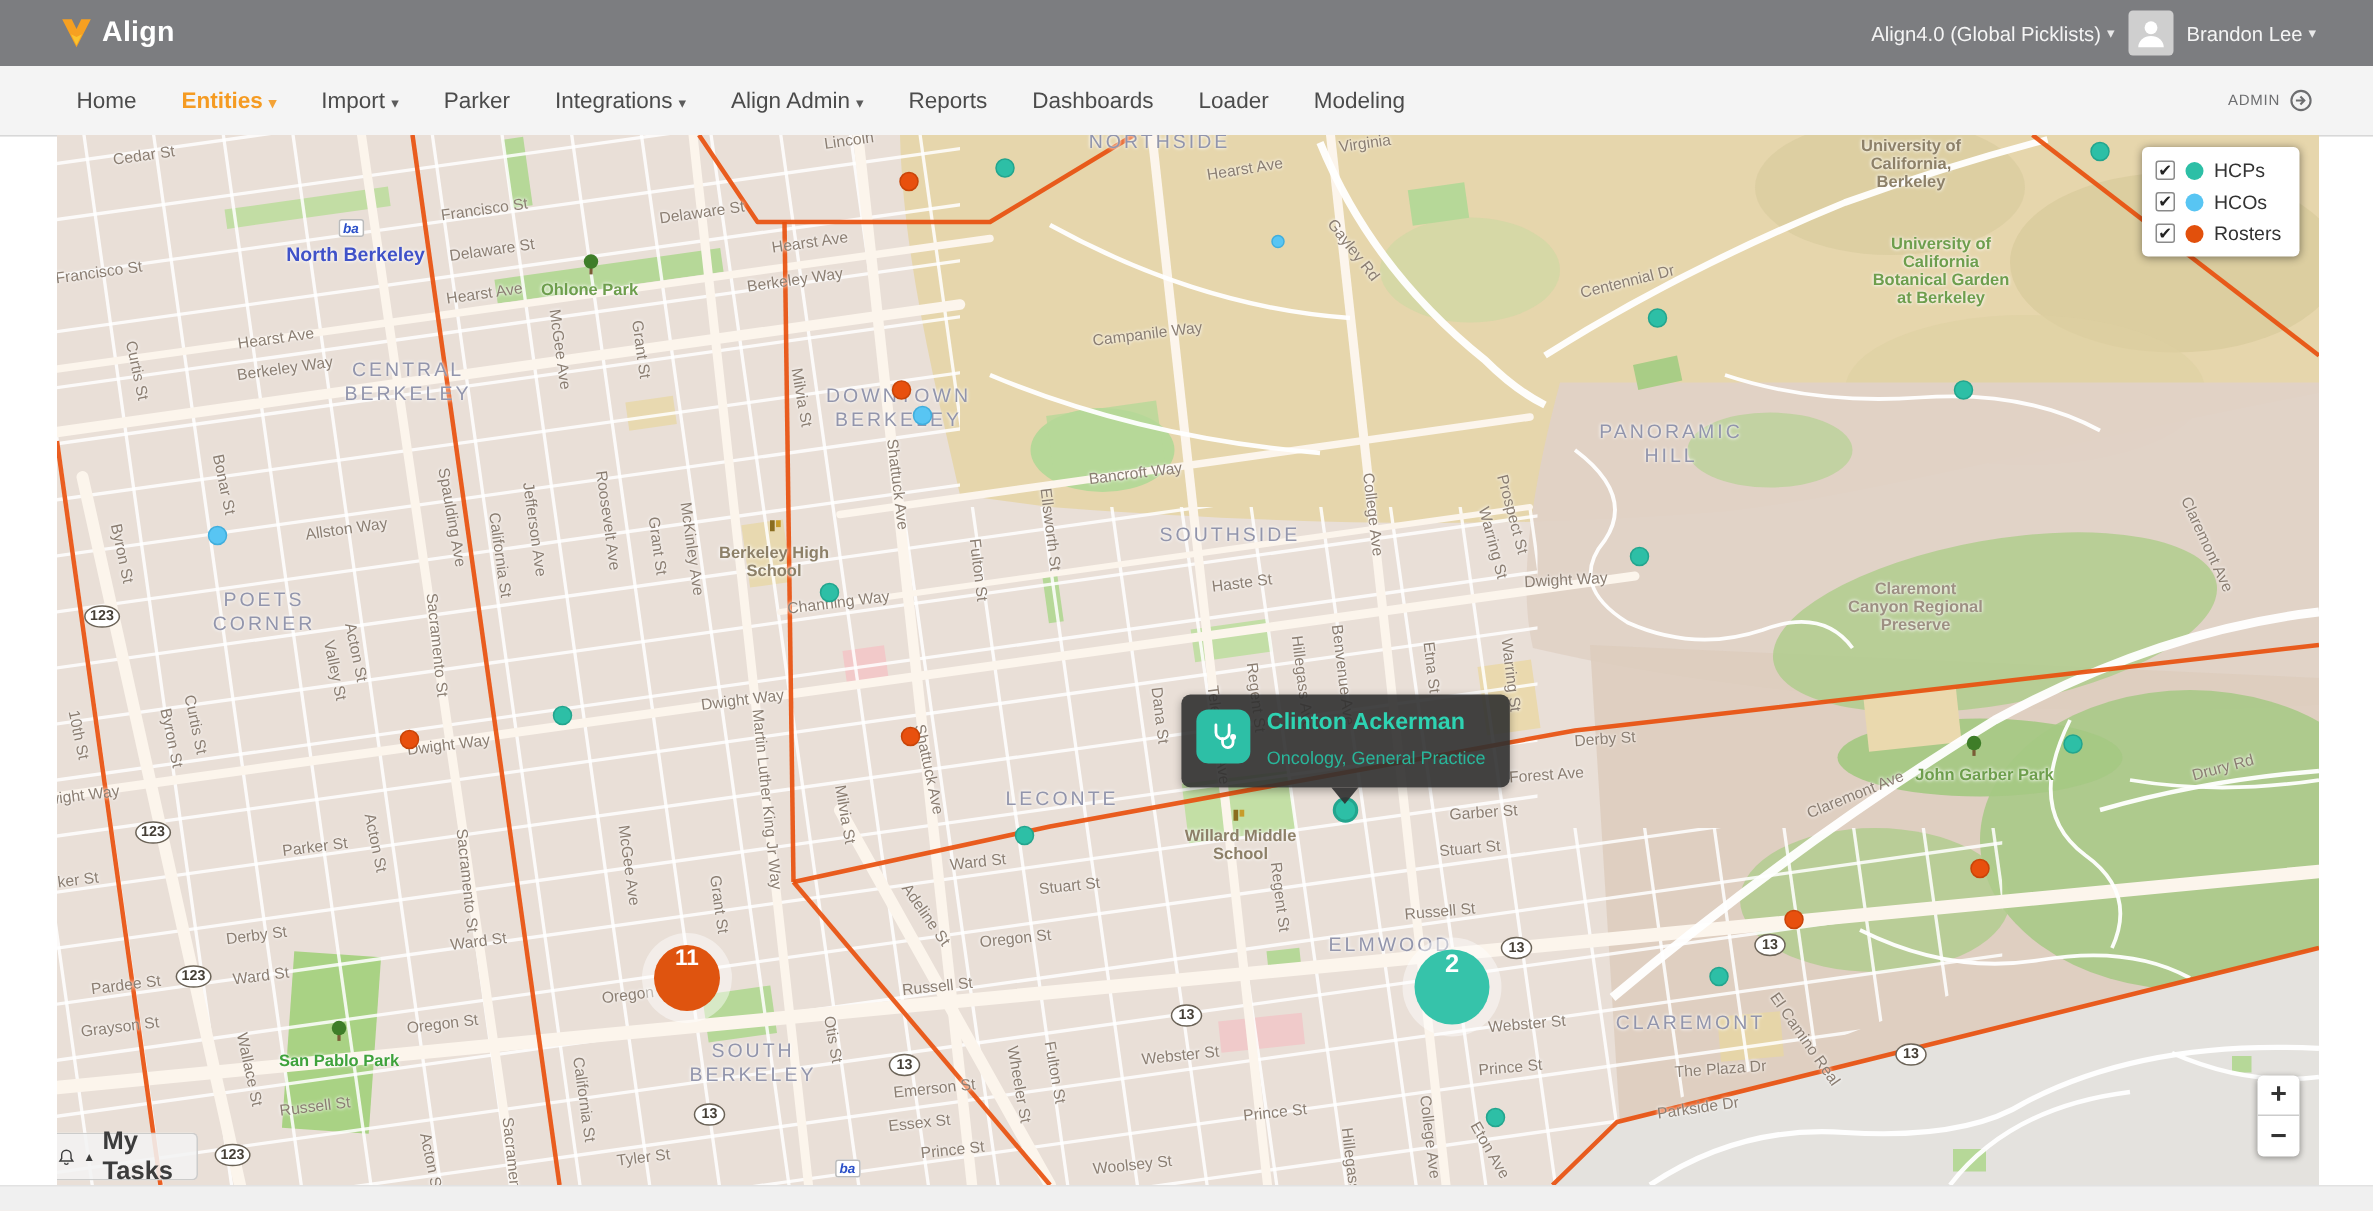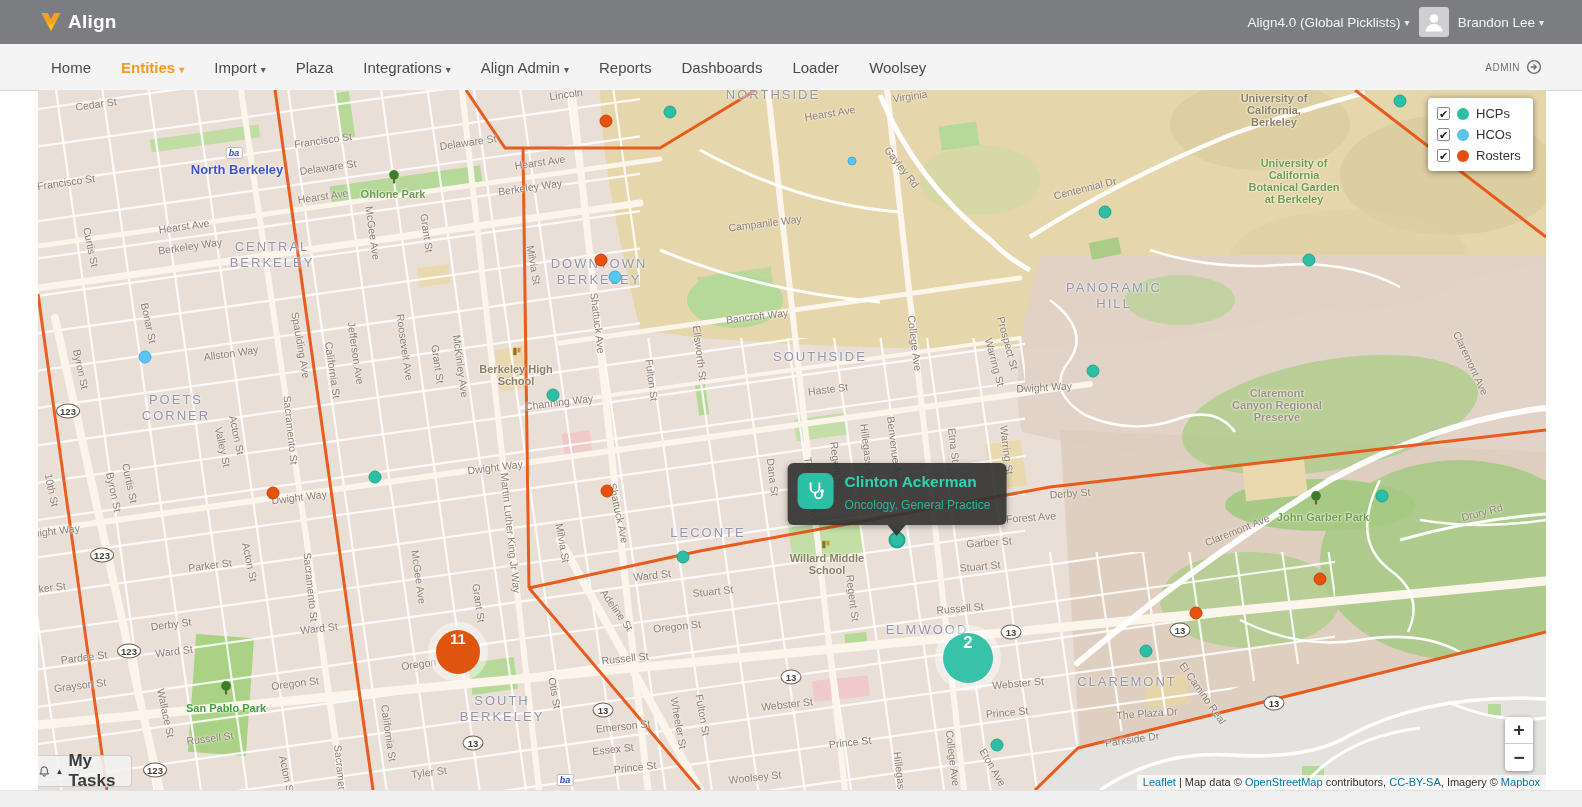--- a/index.html
+++ b/index.html
@@ -122,27 +122,27 @@
       <span class="caret">▾</span>
     </span>
   </div>
 </header>
 
 <nav class="nav">
   <ul>
       <li>Home</li>
       <li class="active">Entities<span class="caret">▾</span></li>
       <li>Import<span class="caret">▾</span></li>
-      <li>Plaza</li>
+      <li>Parker</li>
       <li>Integrations<span class="caret">▾</span></li>
       <li>Align Admin<span class="caret">▾</span></li>
       <li>Reports</li>
       <li>Dashboards</li>
       <li>Loader</li>
-      <li>Woolsey</li>
+      <li>Modeling</li>
     </ul>
   <div class="admin">
     <span>ADMIN</span>
     <svg width="16" height="16" viewBox="0 0 16 16">
       <circle cx="8" cy="8" r="6.4" stroke="#6d6e70" fill="none" stroke-width="1.4"></circle>
       <path d="M4.6,8 h5.2 M7.6,5.4 L10.2,8 L7.6,10.6" stroke="#6d6e70" fill="none" stroke-width="1.4"></path>
     </svg>
   </div>
 </nav>
 
@@ -567,16 +567,15 @@
     </svg>
     <span class="mt-caret">▲</span>
     <span class="lbl">My Tasks</span>
   </div>
 
   <div class="zoomctl">
     <div class="zbtn">+</div>
     <div class="zbtn">−</div>
   </div>
 
-  <div class="attr" id="attr"><span class="lnk">Leaflet</span><span> | Map data © </span><span class="lnk">OpenStreetMap</span><span> contributors, </span><span class="lnk">CC-BY-SA</span><span>, Imagery © </span><span class="lnk">Mapbox</span></div>
 </div>
 
 <div class="bottomstrip"></div>
 
 </body></html>

